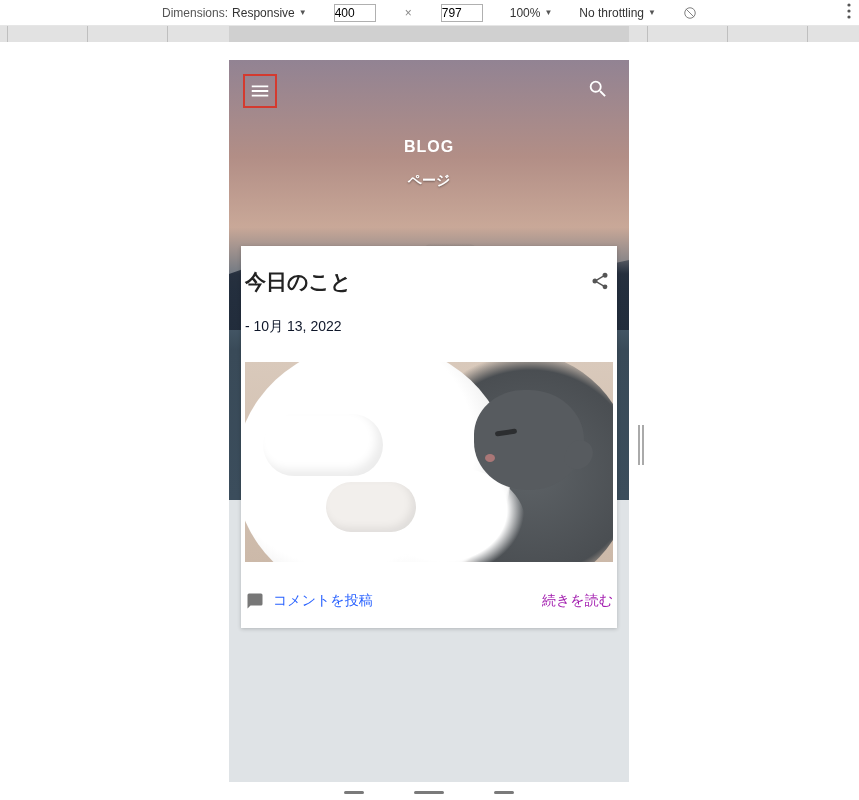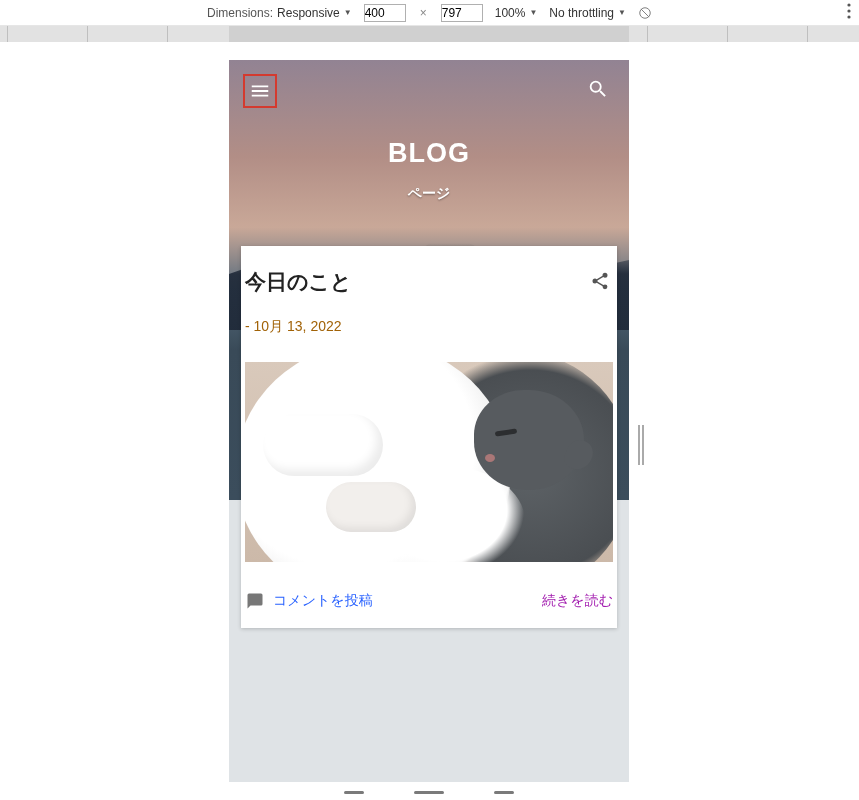--- a/index.html
+++ b/index.html
@@ -4,21 +4,21 @@
 <style>
   * { box-sizing: border-box; margin: 0; padding: 0; }
   html, body { width: 859px; height: 800px; overflow: hidden; font-family: Arial, Helvetica, sans-serif; background: #fff; }
 
   
   .devbar {
     height: 26px;
     display: flex;
     align-items: center;
     justify-content: center;
-    gap: 12px;
+    gap: 27px;
     font-size: 12px;
     color: #333;
     position: relative;
     border-bottom: 1px solid #e6e6e6;
   }
   .devbar .more-v { position:absolute; right:8px; cursor:pointer; }
   .devbar label { color:#555; }
   .dims-select { display:flex; align-items:center; gap:4px; cursor:pointer; }
   .dims-select .tri, .zoom-select .tri, .throttle-select .tri { font-size:8px; color:#555; }
   .dim-input {
@@ -83,35 +83,35 @@
   .topbar {
     display:flex; justify-content:space-between; align-items:center;
     padding: 12px 14px;
   }
   .hamburger-box{
     width:34px; height:34px; display:flex; align-items:center; justify-content:center;
     border:2px solid #d43a2f;
   }
   .hamburger-box svg, .search-btn svg { width:22px; height:22px; fill:#fff; }
   .search-btn { cursor:pointer; padding:6px; }
-  .blog-title { text-align:center; font-size:27px; font-weight:bold; letter-spacing:1px; margin-top:16px;}
+  .blog-title { text-align:center; font-size:16px; font-weight:bold; letter-spacing:1px; margin-top:16px;}
   .blog-sub   { text-align:center; font-size:14px; font-weight:bold; margin-top:16px; text-shadow:0 1px 2px rgba(0,0,0,0.4);}
 
   
   .card {
     position:absolute; left: 12px; right: 12px; top: 186px;
     background:#fff; color:#222;
     box-shadow: 0 1px 4px rgba(0,0,0,0.2);
     padding: 22px 4px 18px;
   }
   .card-head { display:flex; justify-content:space-between; align-items:flex-start; }
   .post-title-link { font-size:21px; font-weight:bold; color:#222; cursor:pointer; }
   .share-btn svg { width:20px; height:20px; fill:#555; }
   .share-btn { cursor:pointer; padding:3px; }
-  .post-date { color:#a16207; font-size:14px; margin-top:20px; }
+  .post-date { color:#0f172a; font-size:14px; margin-top:20px; }
 
   .cat {
     margin-top: 26px;
     width: 100%; height: 200px;
     background: linear-gradient(180deg,#d9c9bb 0%, #ccb9a9 100%);
     position:relative; overflow:hidden;
   }
   .cat .body-white{
     position:absolute; left:-10px; top:-20px; width:75%; height:130%;
     background: radial-gradient(ellipse at 40% 40%, #fff 0%, #fff 55%, #e8e8e8 72%, transparent 74%);

